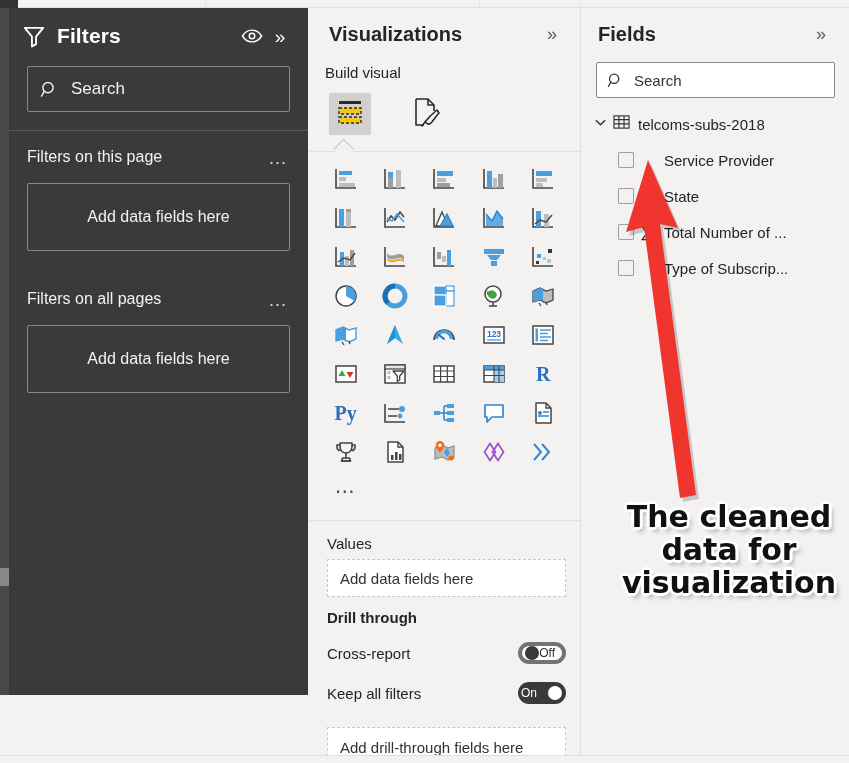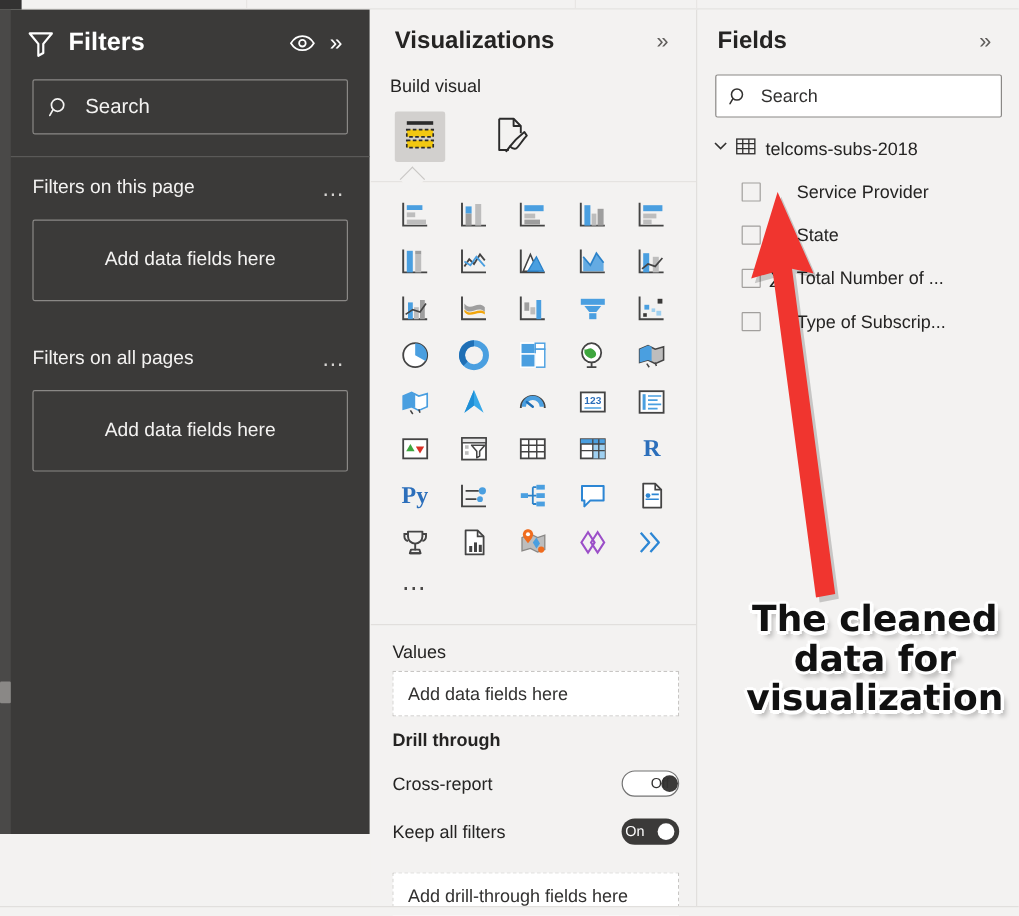--- a/index.html
+++ b/index.html
@@ -136,21 +136,21 @@
     font-size: 15px; color: #323130; border-radius: 1px;
   }
   .toggle-row {
     display: flex; align-items: center; height: 40px;
   }
   .toggle-row .tl { font-size: 15px; color: #252423; }
   .pill {
     margin-left: auto; width: 48px; height: 22px; border-radius: 11px;
     display: flex; align-items: center; position: relative;
   }
-  .pill.off { background: #ffffff; border: 1px solid #737373; justify-content: flex-end; }
+  .pill.off { background: #ffffff; border: 4px solid #737373; justify-content: flex-start; }
   .pill.on  { background: #3b3a39; justify-content: flex-end; }
   .pill .knob { width: 14px; height: 14px; border-radius: 50%; }
   .pill.off .knob { background: #3b3a39; margin-left: 3px; }
   .pill.on  .knob { background: #ffffff; margin-right: 4px; }
   .pill .ptxt { position: absolute; font-size: 12px; }
   .pill.off .ptxt { right: 7px; color: #323130; }
   .pill.on  .ptxt { left: 3px; color: #ffffff; }
   .drill-zone { margin: 14px 0 0 0; height: 40px; }
 
   

